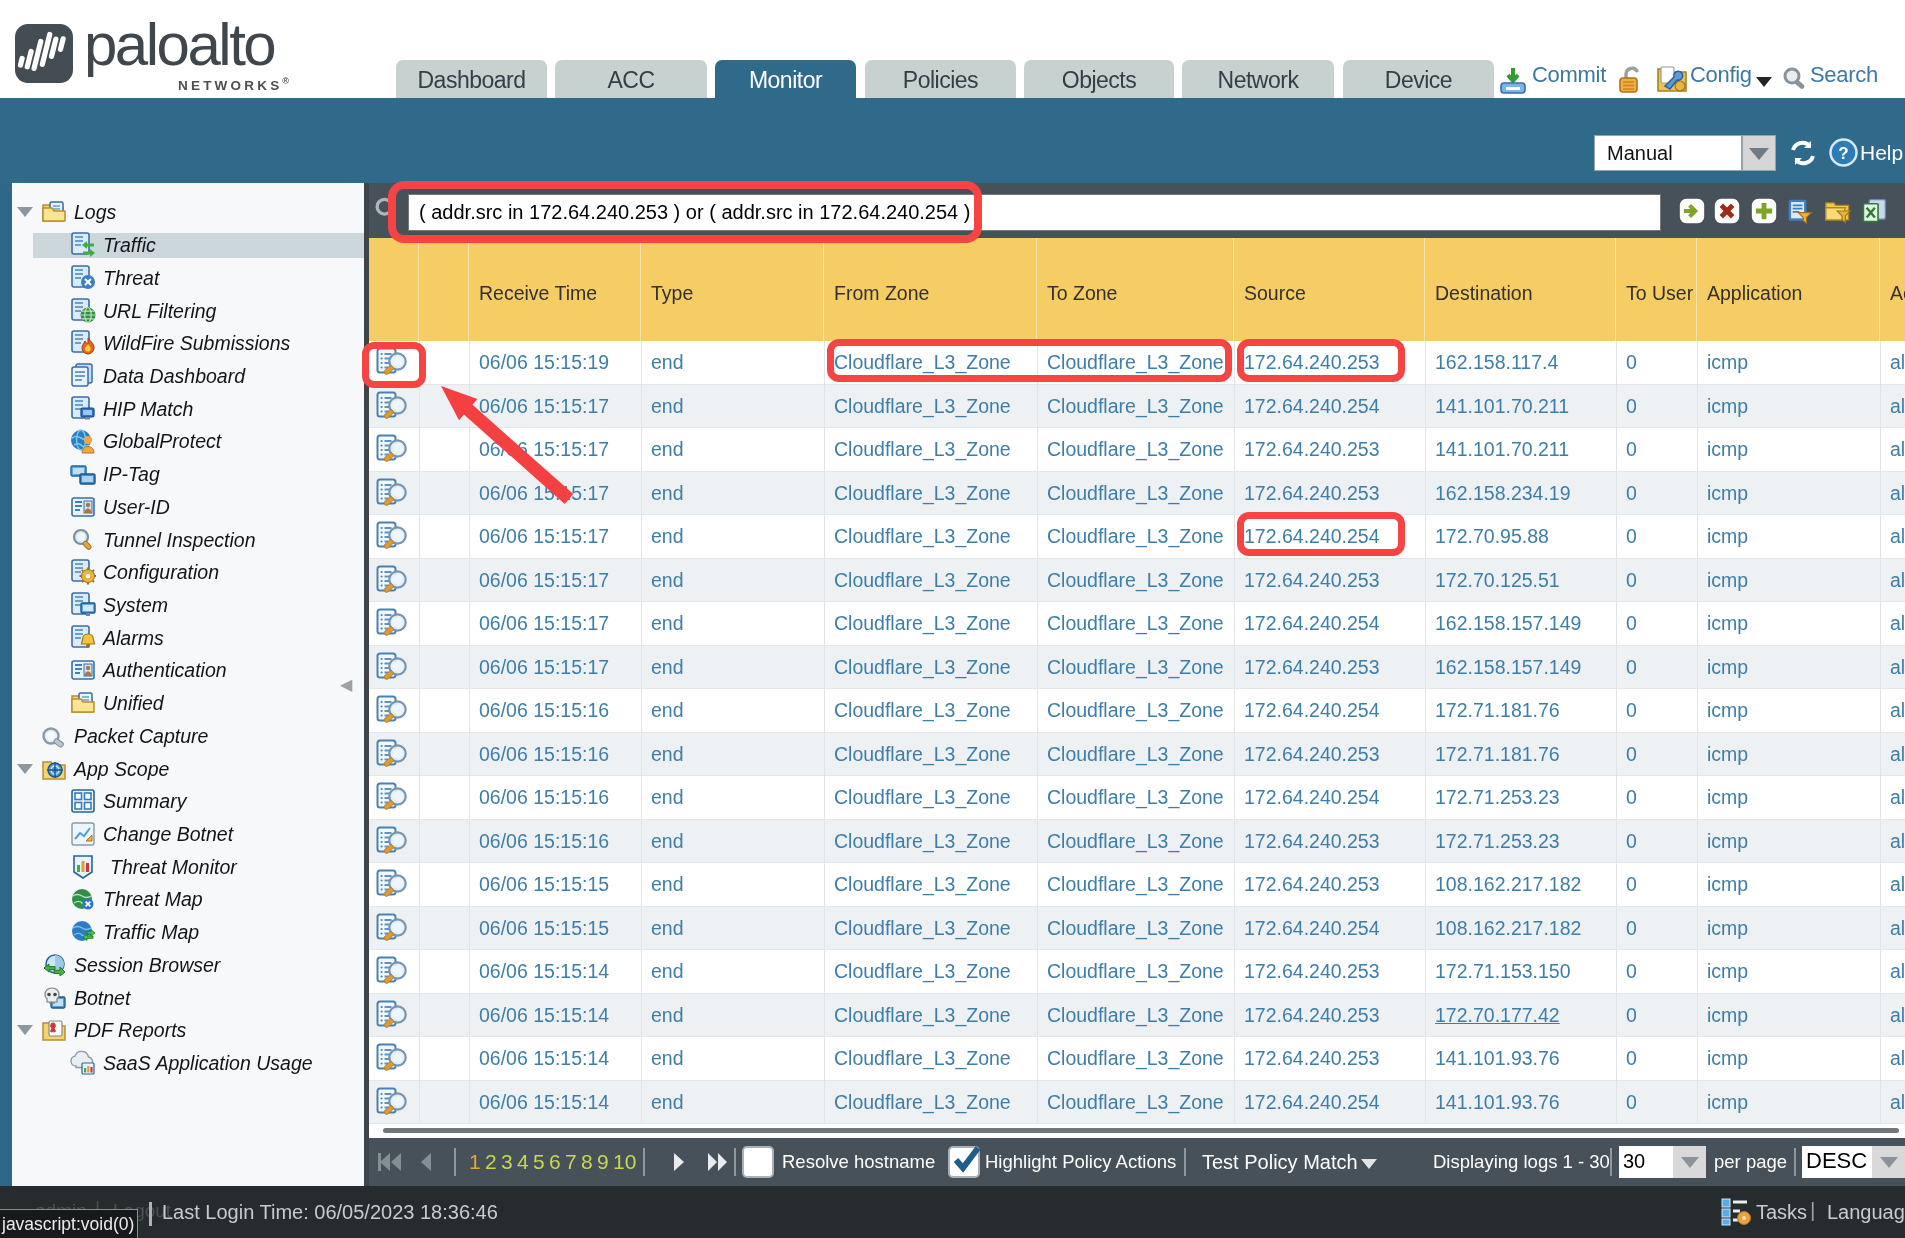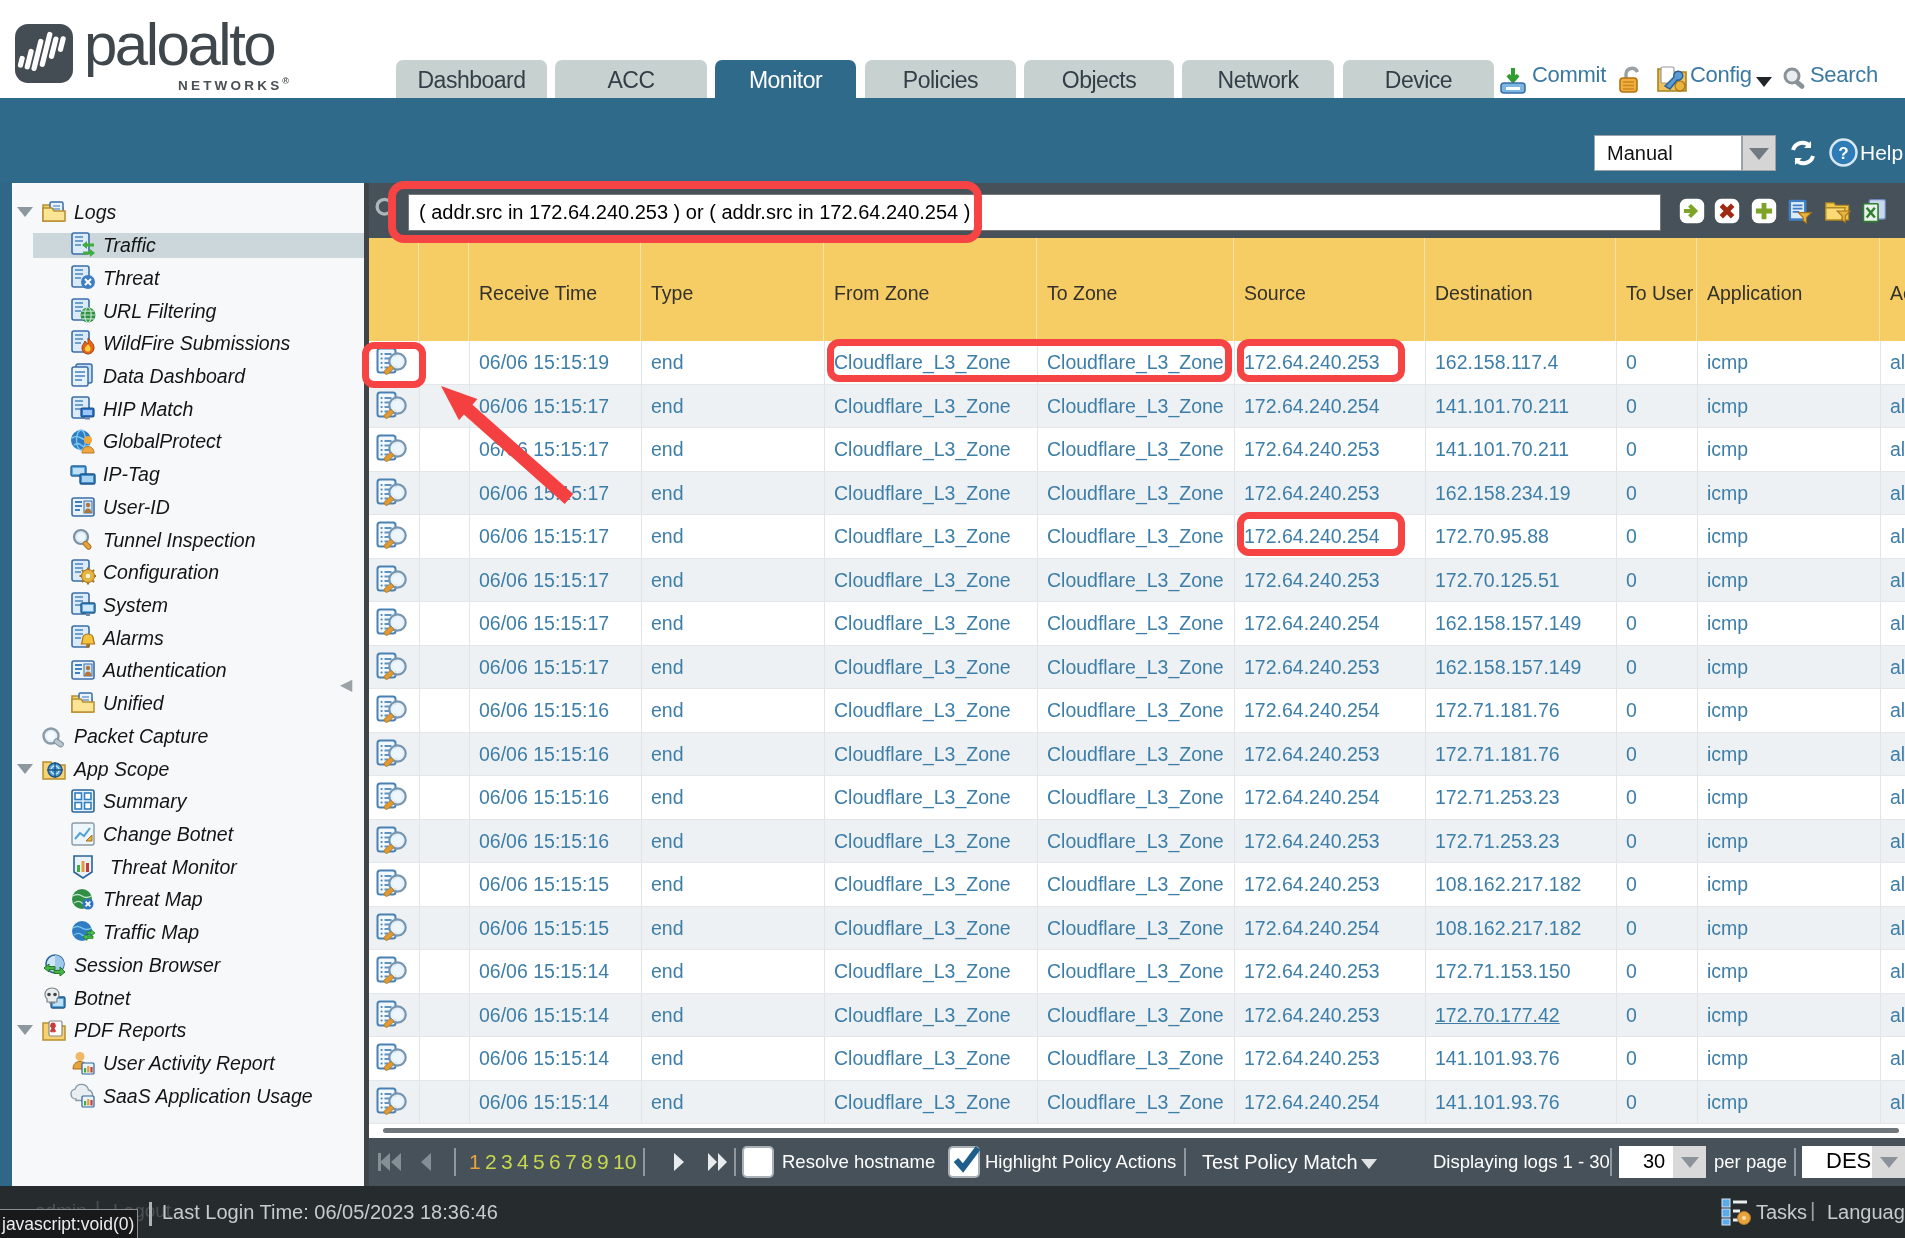--- a/index.html
+++ b/index.html
@@ -50,21 +50,21 @@
 .rowsep{position:absolute;left:0;width:1536px;height:1px;background:#e4e7e9;}
 .ricon{position:absolute;left:7px;top:6px;width:33px;height:33px;}
 #botgap{left:369px;top:1124px;width:1536px;height:14px;background:#fff;}
 #hscroll{left:383px;top:1128px;width:1516px;height:5px;background:#70777c;border-radius:3px;}
 
 #pager{left:369px;top:1138px;width:1536px;height:48px;background:#46515a;color:#fff;}
 .pgsep{position:absolute;top:10px;width:2px;height:28px;background:#8f989e;}
 .pnum{position:absolute;top:0;height:48px;line-height:48px;font-size:21px;color:#c8d84d;}
 .ptxt{position:absolute;top:0;height:48px;line-height:48px;font-size:18.5px;color:#fff;white-space:nowrap;}
 .pbox{position:absolute;top:8px;height:32px;background:#fff;color:#000;font-size:20px;
- line-height:30px;padding-left:24px;}
+ line-height:30px;padding-left:4px;}
 .pbtn{position:absolute;top:8px;height:32px;width:33px;background:#d9d9d9;}
 
 #status{left:0;top:1186px;width:1905px;height:52px;background:#262b2d;color:#c6ccce;}
 #tooltip{left:0px;top:1209px;width:138px;height:29px;background:#17191b;border-top:1px solid #8a8f93;
  border-right:1px solid #8a8f93;color:#ececec;font-size:17.5px;line-height:28px;padding-left:2px;}
 
 .ann{position:absolute;border:8px solid #f64444;border-radius:16px;}
 </style></head><body>
 <div id="page">
     <div id="hdr" class="abs"></div>
@@ -372,31 +372,20 @@
         </div>
         <div class="trow">
           <div class="exp"></div>
           <svg class="ticon" style="left:29px" width="26" height="26" viewBox="0 0 26 26">
             <path d="M2 6 h8 l2 3 h12 v14 h-22 z" fill="#f5d272" stroke="#b98e2f" stroke-width="1.5"></path>
             <rect x="8" y="4" width="13" height="15" rx="1.5" fill="#fff" stroke="#888" stroke-width="1.2"></rect>
             <path d="M10 8l4 7M14 8l-4 7" stroke="#c93a3a" stroke-width="2.6"></path>
             <circle cx="12" cy="8" r="2.6" fill="#c93a3a"></circle>
           </svg>
           <div class="lbl" style="left:62px">PDF Reports</div>
-        </div>
-        <div class="trow">
-          <svg class="ticon" style="left:58px" width="26" height="26" viewBox="0 0 26 26">
-            <circle cx="10" cy="6.5" r="4.5" fill="#f0b963"></circle>
-            <path d="M3 19c0-5 3-7.5 7-7.5s7 2.5 7 7.5z" fill="#e8a33d" stroke="#a5701e" stroke-width="1"></path>
-            <rect x="12" y="13" width="12" height="11" rx="1" fill="#eaf3fc" stroke="#2a6496" stroke-width="1.2"></rect>
-            <rect x="14" y="18" width="2.2" height="4.5" fill="#3fae3f"></rect>
-            <rect x="17.2" y="16" width="2.2" height="6.5" fill="#e89b3c"></rect>
-            <rect x="20.4" y="17" width="2.2" height="5.5" fill="#c93a3a"></rect>
-          </svg>
-          <div class="lbl" style="left:91px">User Activity Report</div>
         </div>
         <div class="trow">
           <svg class="ticon" style="left:58px" width="26" height="26" viewBox="0 0 26 26">
             <path d="M6 16a5 5 0 0 1-1-9.9A7 7 0 0 1 18.5 7 5.5 5.5 0 0 1 19 17.5H6z" fill="#e8eef2" stroke="#8a9aa6" stroke-width="1.4"></path>
             <rect x="12" y="13" width="12" height="11" rx="1" fill="#eaf3fc" stroke="#2a6496" stroke-width="1.2"></rect>
             <rect x="14" y="18" width="2.2" height="4.5" fill="#3fae3f"></rect>
             <rect x="17.2" y="16" width="2.2" height="6.5" fill="#e89b3c"></rect>
             <rect x="20.4" y="17" width="2.2" height="5.5" fill="#c93a3a"></rect>
           </svg>
           <div class="lbl" style="left:91px">SaaS Application Usage</div>

